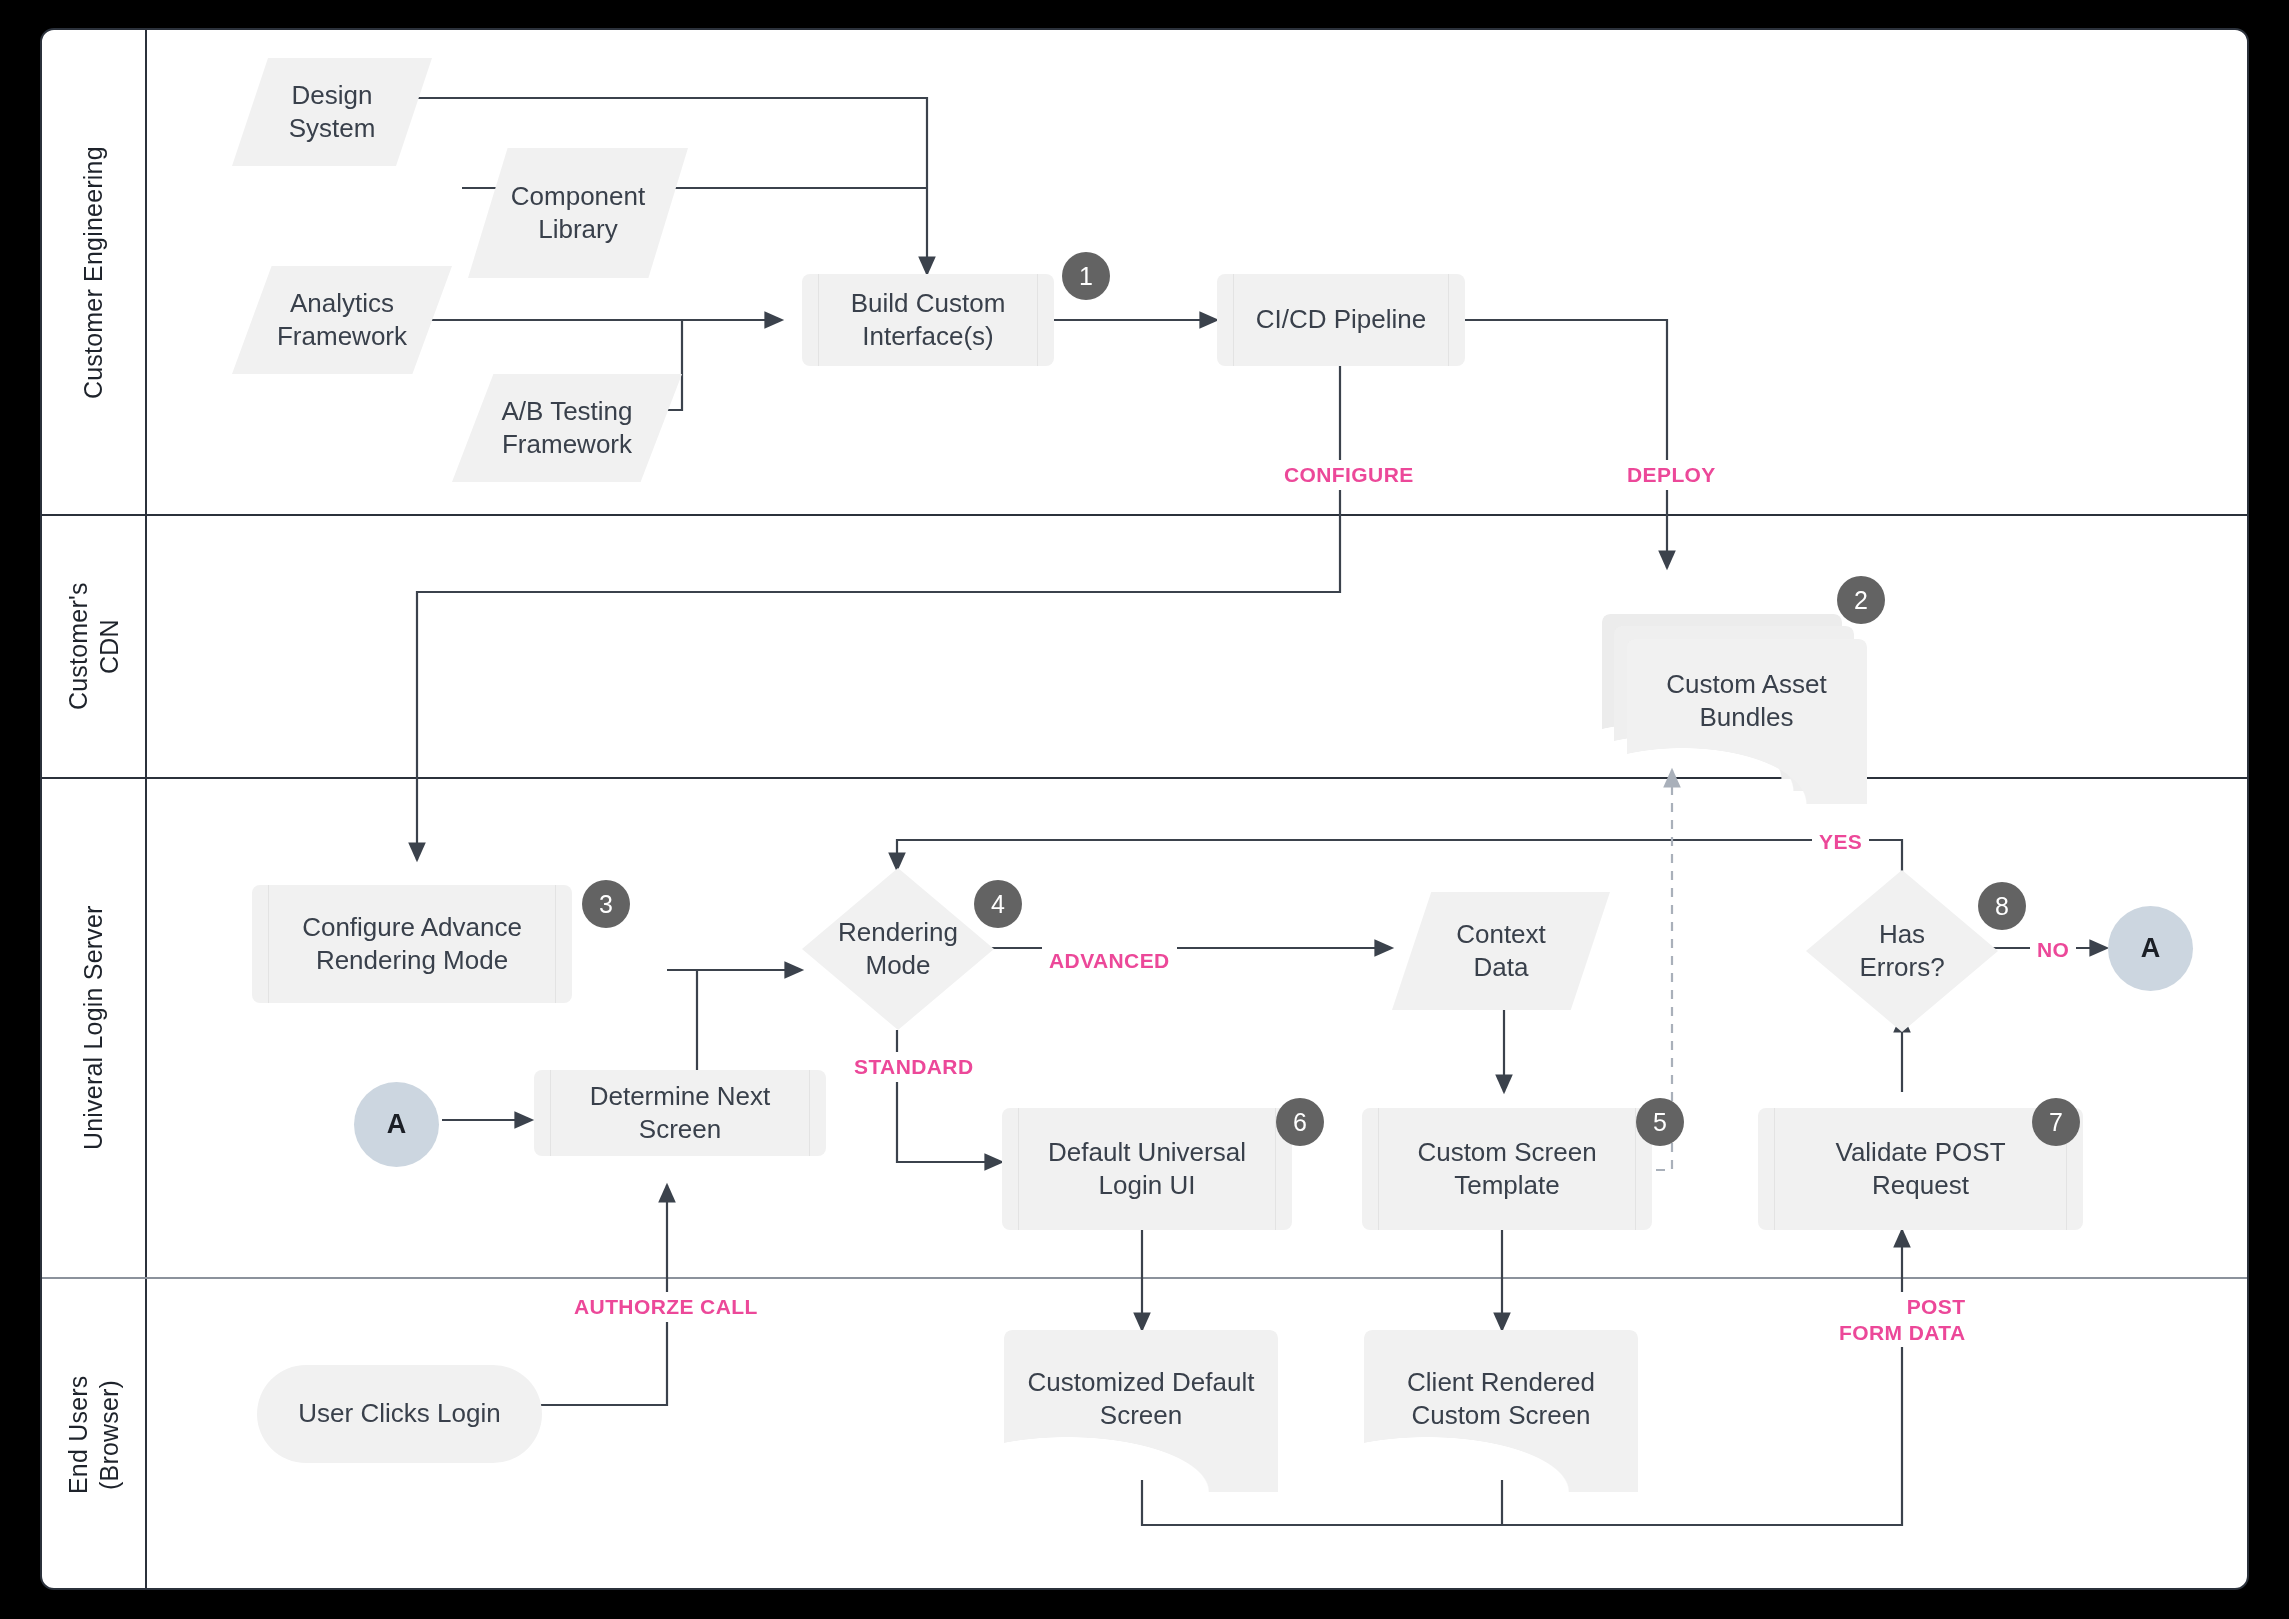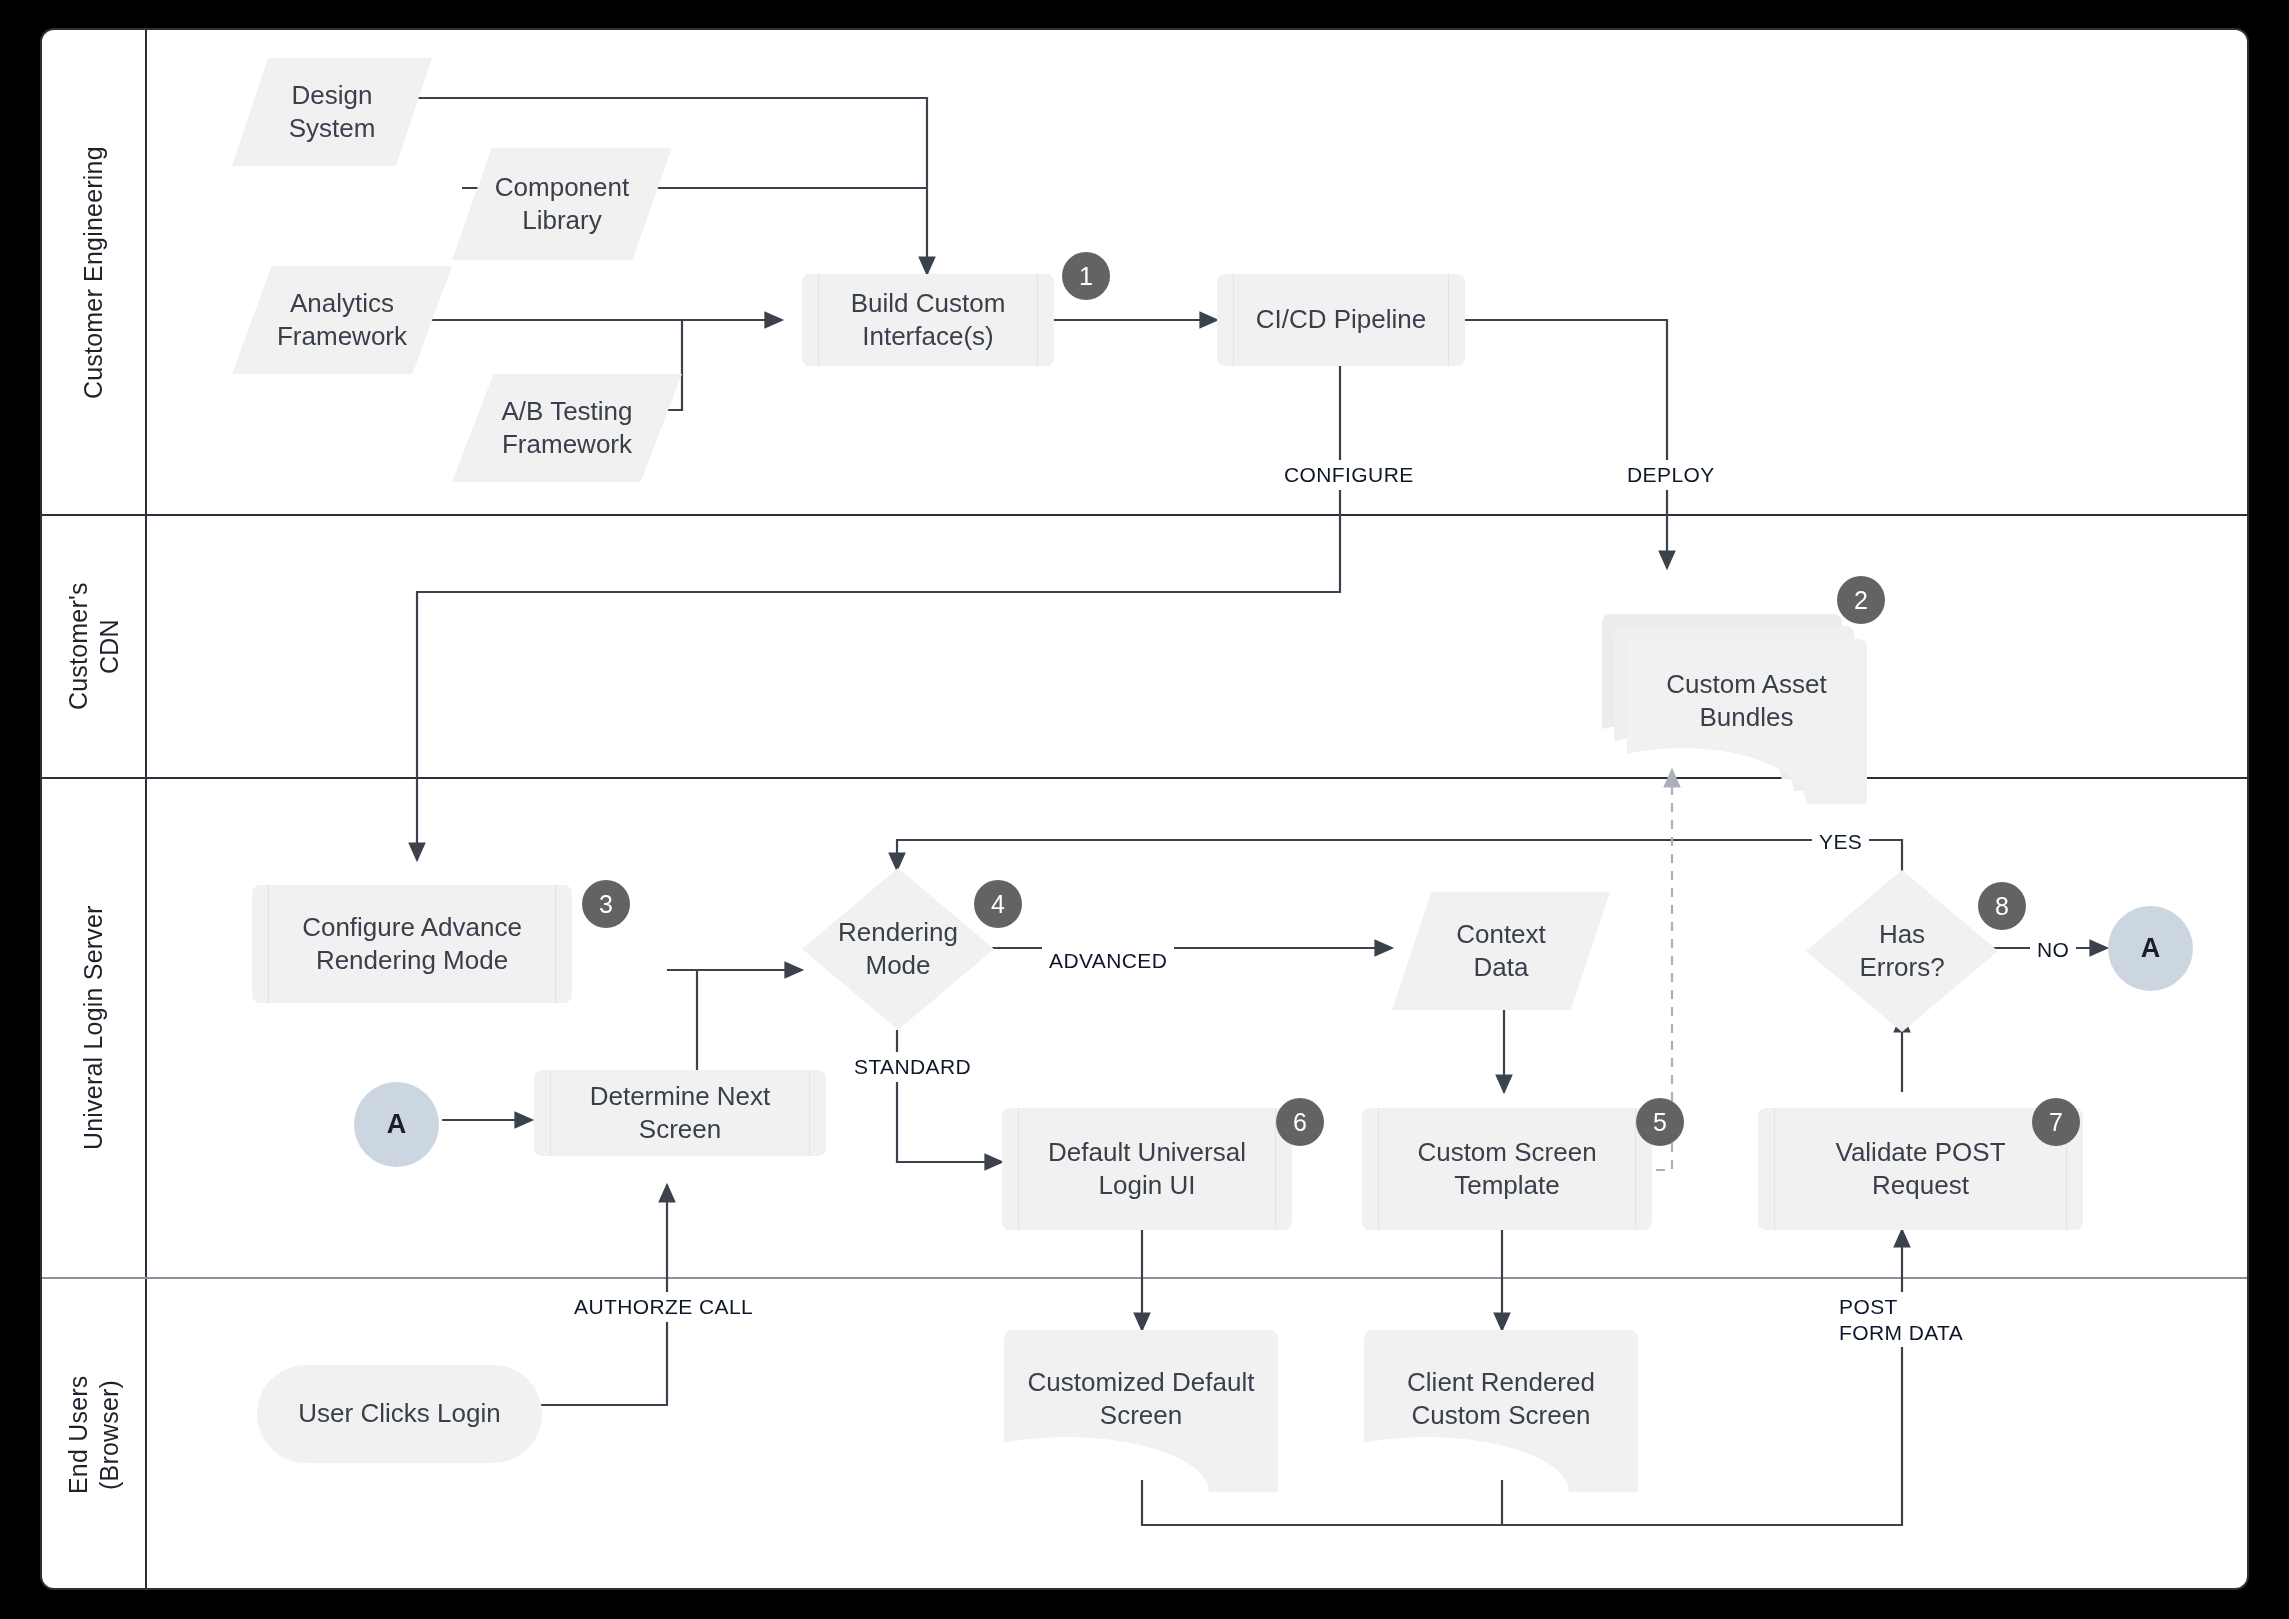--- a/index.html
+++ b/index.html
@@ -91,24 +91,24 @@
 
   .badge {
     position:absolute;
     width:48px; height:48px; border-radius:50%;
     background:#636363; color:#fff;
     display:flex; align-items:center; justify-content:center;
     font-size:25px; z-index:20;
   }
   .edge-label {
     position:absolute;
-    font-size:21px; font-weight:normal; color:#0f172a;
+    font-size:21px; font-weight:bold; color:#ec4899;
     letter-spacing:0.4px;
     background:#fff; padding:2px 7px;
-    text-align:left; line-height:1.22;
+    text-align:right; line-height:1.22;
     z-index:12; white-space:pre-line;
   }
 </style>
 </head>
 <body>
 
 <div id="canvas">
 
   <svg class="layer" viewBox="0 0 2209 1562" preserveAspectRatio="none">
     <defs>
@@ -184,21 +184,21 @@
   <div class="lane-label" style="left:0;top:748px;width:104px;height:500px;">Univeral Login Server</div>
   <div class="lane-label" style="left:0;top:1248px;width:104px;height:314px;white-space:pre-line;">End Users
 (Browser)</div>
 
   <div class="node para" style="left:190px;top:28px;width:200px;height:108px;white-space:pre-line;">
     <div class="bg"></div>
     <span class="txt">Design
 System</span>
   </div>
 
-  <div class="node para" style="left:410px;top:118px;width:220px;height:112px;white-space:pre-line;align-items:center;">
+  <div class="node para" style="left:426px;top:118px;width:220px;height:130px;white-space:pre-line;align-items:center;">
     <div class="bg"></div>
     <span class="txt">Component
 Library</span>
   </div>
 
   <div class="node para" style="left:190px;top:236px;width:220px;height:108px;white-space:pre-line;">
     <div class="bg"></div>
     <span class="txt">Analytics
 Framework</span>
   </div>

